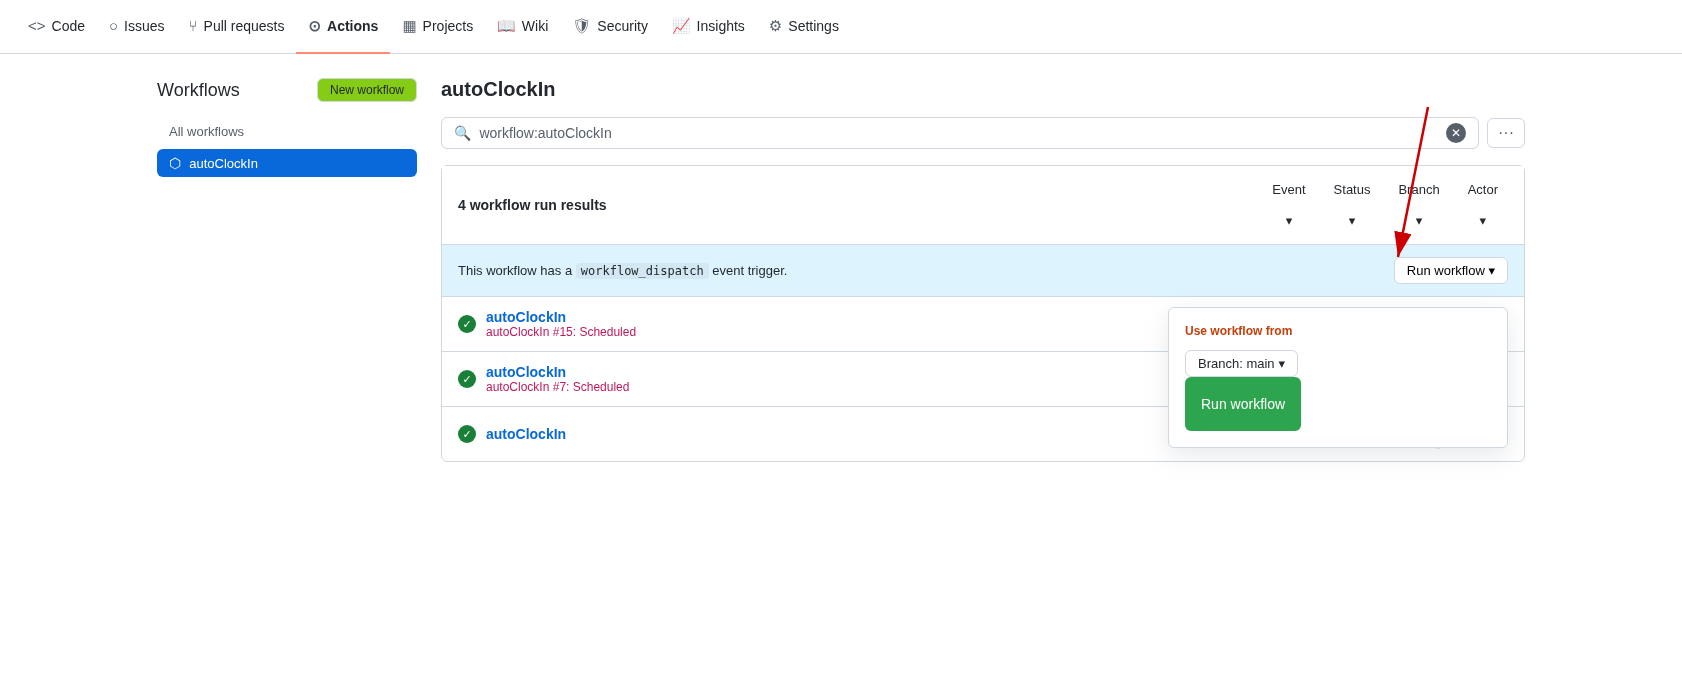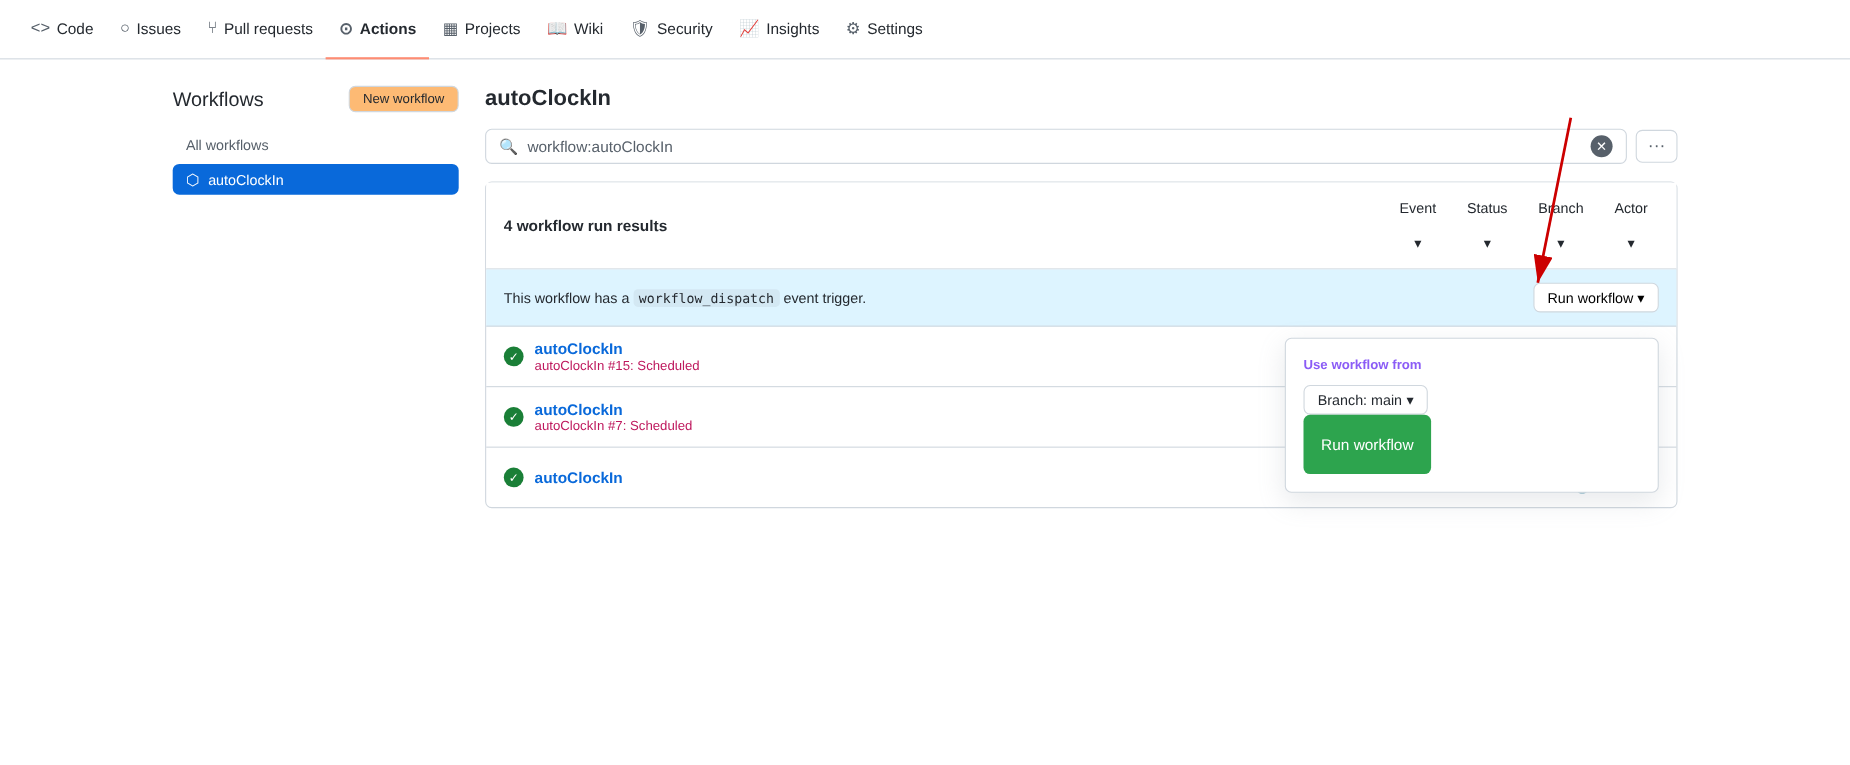--- a/index.html
+++ b/index.html
@@ -57,21 +57,21 @@
     .sidebar-title {
       font-size: 18px;
       font-weight: 400;
     }
     .new-workflow-btn {
       border: 1px solid #d0d7de;
       border-radius: 6px;
       padding: 4px 12px;
       font-size: 12px;
       cursor: pointer;
-      background: #fdba74;
+      background: #84cc16;
       color: #24292f;
     }
     .sidebar-link {
       display: block;
       padding: 6px 12px;
       border-radius: 6px;
       font-size: 13px;
       color: #57606a;
       cursor: pointer;
       margin-bottom: 2px;
@@ -218,21 +218,21 @@
       background: #fff;
       border: 1px solid #d0d7de;
       border-radius: 6px;
       box-shadow: 0 8px 24px rgba(140,149,159,0.2);
       padding: 16px;
       z-index: 100;
     }
     .dropdown-popup-title {
       font-size: 12px;
       font-weight: 600;
-      color: #8b5cf6;
+      color: #c2410c;
       margin-bottom: 12px;
     }
     .branch-select-btn {
       border: 1px solid #d0d7de;
       border-radius: 6px;
       padding: 5px 12px;
       background: #fff;
       cursor: pointer;
       font-size: 13px;
       display: flex;

